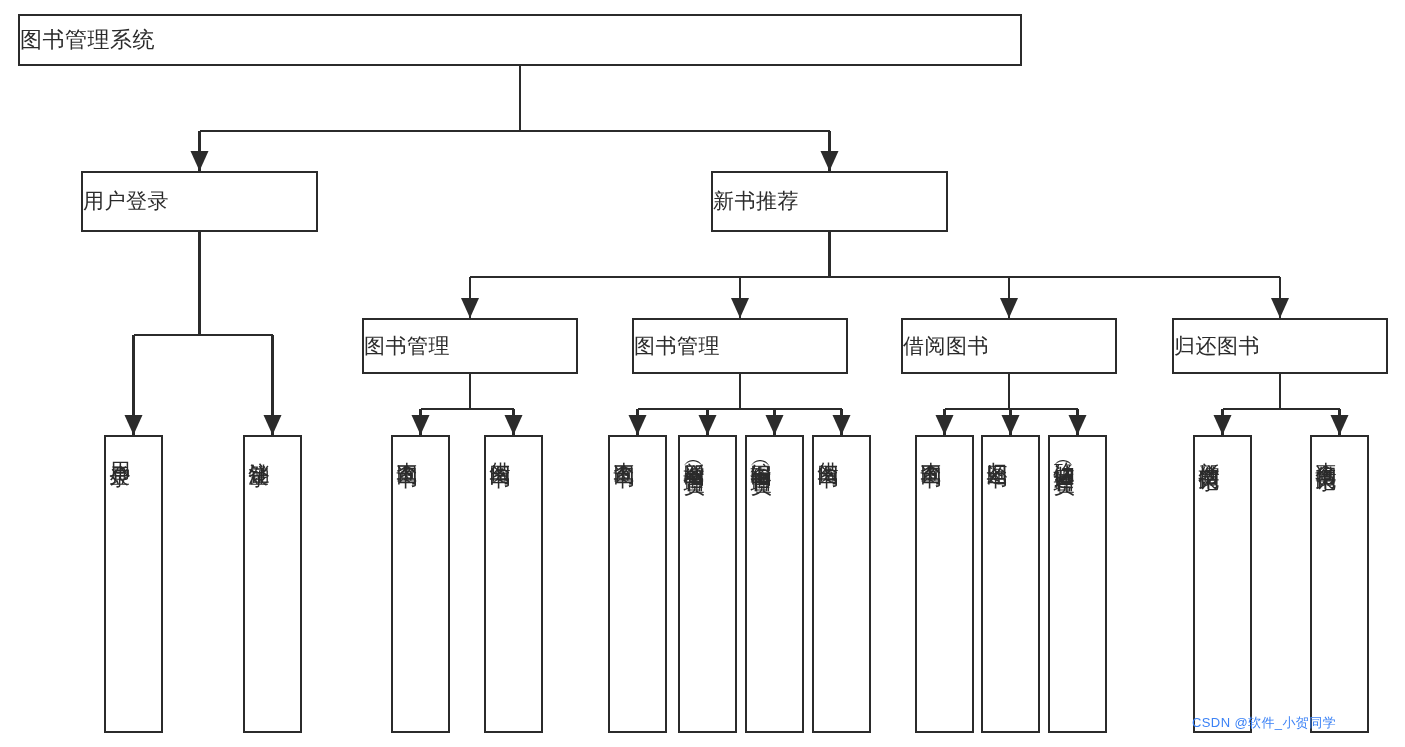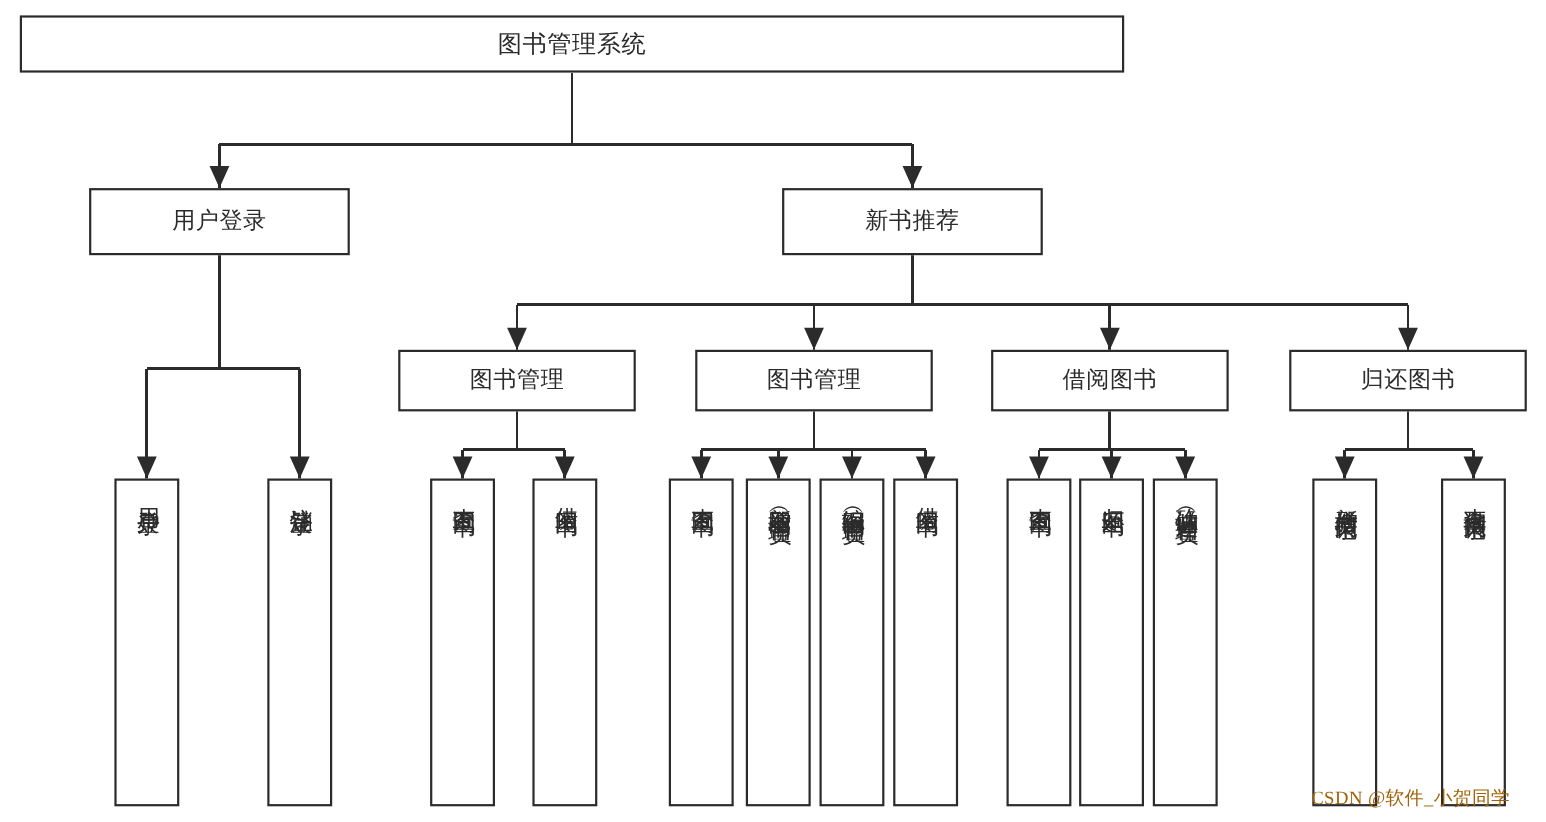--- a/index.html
+++ b/index.html
@@ -26,21 +26,20 @@
     height: 747px;
     pointer-events: none;
   }
   .node {
     position: absolute;
     box-sizing: border-box;
     background: #ffffff;
     border: 2px solid #2b2b2b;
     display: flex;
     align-items: center;
-    justify-content: center;
     color: #2b2b2b;
   }
   .node .label {
     display: block;
     text-align: center;
     line-height: 1.18;
   }
   .node.horiz .label {
     font-size: 21px;
     letter-spacing: 0.5px;
@@ -56,25 +55,25 @@
   .node.vert .label {
     writing-mode: vertical-rl;
     text-orientation: upright;
     font-size: 21px;
     line-height: 1.28;
     letter-spacing: 2px;
     max-height: 280px;
   }
   .watermark {
     position: absolute;
-    color: #a16207;
-    font-size: 17px;
+    color: #3b82f6;
+    font-size: 13px;
     white-space: nowrap;
     letter-spacing: 0.4px;
-    font-family: Liberation Serif, serif;
+    font-family: Liberation Sans, sans-serif;
   }
 </style>
 </head>
 <body>
 
 <div id="canvas">
   <svg id="edges" viewBox="0 0 1405 747">
       <line x1="520" y1="66" x2="520" y2="131" stroke="#2b2b2b" stroke-width="2.6" shape-rendering="crispEdges"></line>
       <line x1="199.5" y1="131" x2="829.5" y2="131" stroke="#2b2b2b" stroke-width="2.6" shape-rendering="crispEdges"></line>
       <line x1="199.5" y1="131" x2="199.5" y2="171" stroke="#2b2b2b" stroke-width="2.6" shape-rendering="crispEdges"></line>

